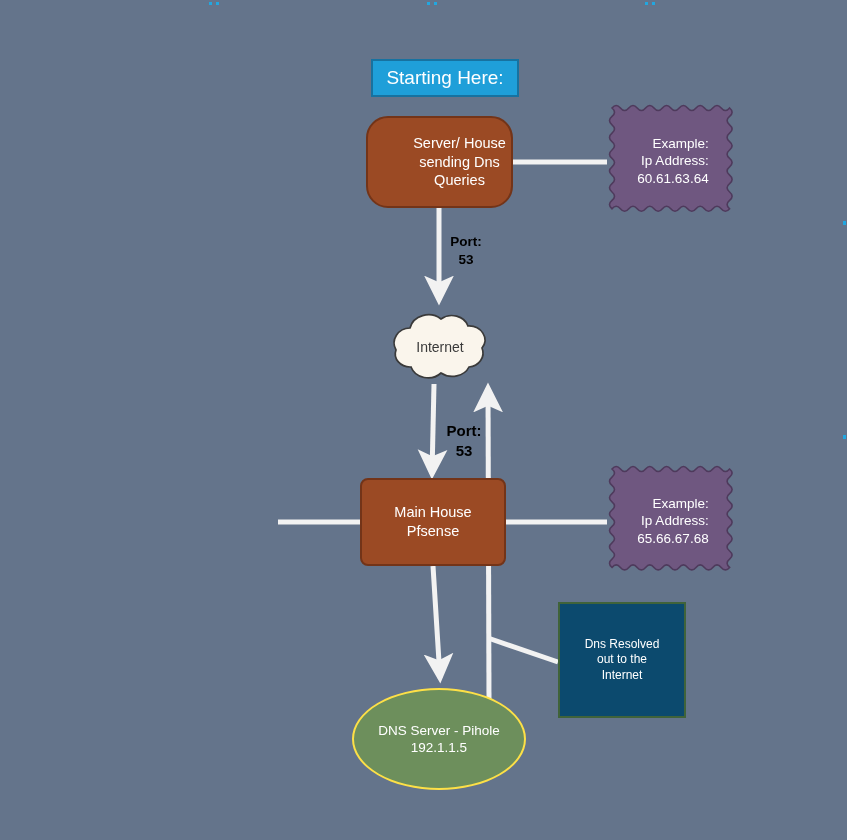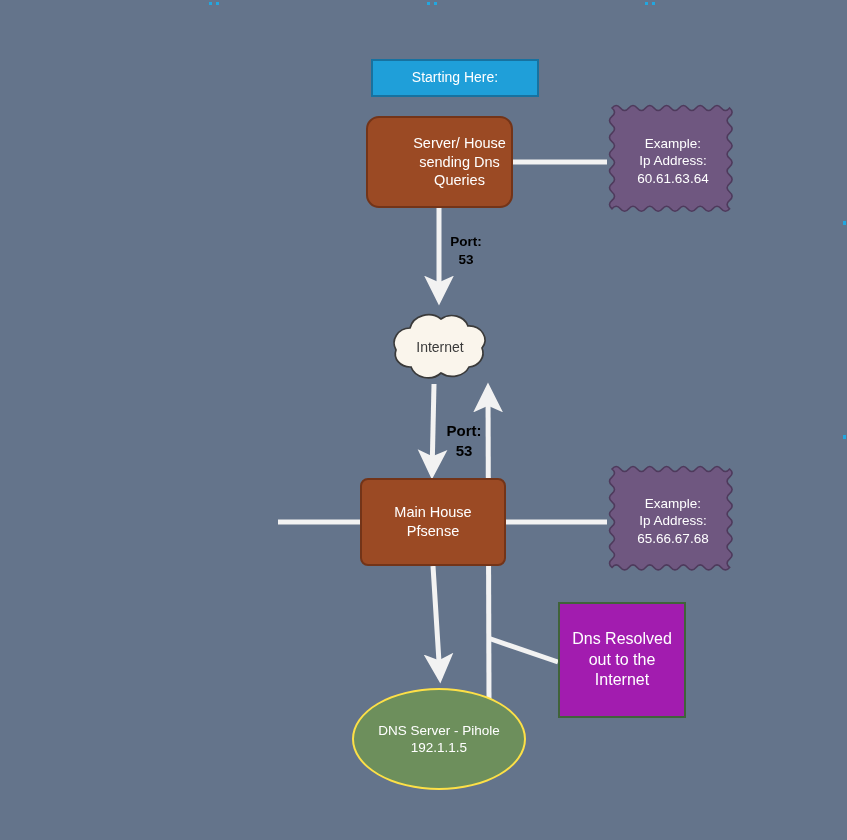--- a/index.html
+++ b/index.html
@@ -33,36 +33,36 @@
     color: #ffffff;
     line-height: 1.28;
     white-space: pre-line;
     z-index: 3;
   }
 
   
   #n-start {
     left: 371px;
     top: 59px;
-    width: 168px;
+    width: 148px;
     height: 38px;
     background: #1f9fd9;
     border: 2px solid #1772a0;
-    font-size: 14px;
+    font-size: 19px;
   }
 
   
   #n-server {
     left: 366px;
     top: 116px;
     width: 147px;
     height: 92px;
     background: #9b4a24;
     border: 2px solid #733418;
-    border-radius: 13px;
+    border-radius: 22px;
     font-size: 14.5px;
     padding-left: 40px;
   }
   #n-pfsense {
     left: 360px;
     top: 478px;
     width: 146px;
     height: 88px;
     background: #9b4a24;
     border: 2px solid #733418;
@@ -83,31 +83,32 @@
     left: 0;
     top: 0;
     width: 100%;
     height: 100%;
     z-index: -1;
   }
   .scallop-card .card-text {
     position: relative;
     z-index: 1;
     padding: 0 6px;
+    text-align: right;
   }
 
   
   #n-resolved {
     left: 558px;
     top: 602px;
     width: 128px;
     height: 116px;
-    background: #a21caf;
+    background: #0c4a6e;
     border: 2px solid #40633a;
-    font-size: 16px;
+    font-size: 12px;
   }
 
   
   #n-pihole {
     left: 352px;
     top: 688px;
     width: 174px;
     height: 102px;
     background: #6d8f5c;
     border: 2px solid #fde047;

